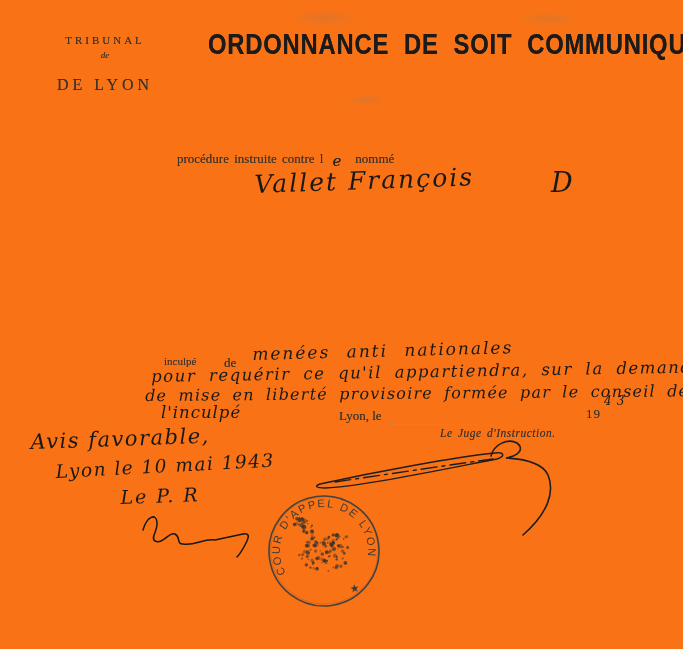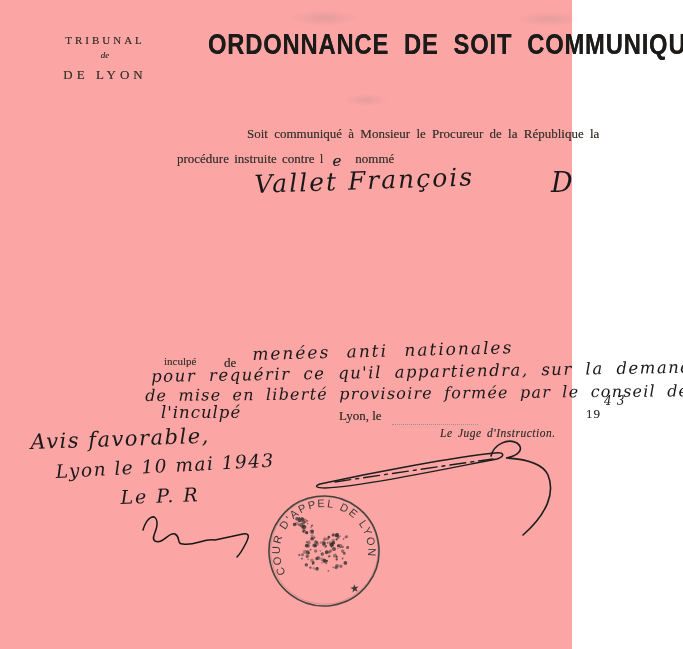--- a/index.html
+++ b/index.html
@@ -1,28 +1,28 @@
 <!DOCTYPE html>
 <html><head>
 <meta charset="utf-8">
 <style>
   html,body{margin:0;padding:0;}
   body{width:683px;height:649px;overflow:hidden;background:#ffffff;}
-  .page{position:relative;width:572px;height:649px;background:#fca5a5;
+  .page{position:relative;width:683px;height:649px;background:#f97316;
         font-family:"Liberation Serif","DejaVu Serif",serif;}
   .abs{position:absolute;white-space:nowrap;}
   .print{color:#38322c;text-shadow:0 0 0.6px rgba(70,60,50,.65);}
   .hand{font-family:"DejaVu Serif","Liberation Serif",serif;font-style:italic;
         color:#191919;transform-origin:left top;}
   
   .hdr{left:30px;top:34px;width:150px;text-align:center;}
   .hdr-l1{font-size:11px;letter-spacing:3px;}
   .hdr-l2{font-size:9px;font-style:italic;margin-top:4px;}
   .hdr-l3{font-size:12.5px;font-weight:bold;letter-spacing:1px;margin-top:8px;}
-  .hdr-l4{font-size:13px;letter-spacing:4px;margin-top:7px;}
+  .hdr-l4{font-size:16px;letter-spacing:4px;margin-top:16px;}
   
   .title{left:208px;top:27px;font-family:"Liberation Sans","DejaVu Sans",sans-serif;
          font-weight:700;font-size:29px;letter-spacing:1px;word-spacing:9px;color:#1d1b19;
          transform:scale(0.82,1.02);transform-origin:left top;text-shadow:0 0 .5px #2a2a2a;}
   .body1{left:247px;top:126px;font-size:13px;word-spacing:3px;}
   .body2{left:177px;top:149px;font-size:13px;word-spacing:2px;}
   .insert-e{font-size:15px;margin-left:9px;margin-right:14px;font-family:"DejaVu Serif",serif;
             font-style:italic;color:#222;position:relative;top:3px;}
   .name{left:254px;top:170px;font-size:25px;letter-spacing:2px;transform:rotate(-2deg);}
   .margin-d{left:551px;top:167px;font-size:27px;}
@@ -55,21 +55,20 @@
   <div class="smudge" style="left:344px;top:94px;width:44px;height:12px;"></div>
 
   <div class="abs hdr">
     <div class="print hdr-l1">TRIBUNAL</div>
     <div class="print hdr-l2">de</div>
     <div class="print hdr-l4">DE LYON</div>
   </div>
 
   <div class="abs title">ORDONNANCE DE SOIT COMMUNIQUÉ</div>
 
-  <div class="abs print body1">Soit communiqué à Monsieur le Procureur de la République la</div>
   <div class="abs print body2"><span>procédure instruite contre l</span><span class="insert-e">e</span><span>nommé</span></div>
 
   <div class="abs hand name">Vallet François</div>
   <div class="abs hand margin-d">D</div>
 
   <div class="abs print charge-p1">inculpé</div>
   <div class="abs print charge-p2">de</div>
   <div class="abs hand chl1">menées anti nationales</div>
   <div class="abs hand chl2">pour requérir ce qu'il appartiendra, sur la demande(</div>
   <div class="abs hand chl3">de mise en liberté provisoire formée par le conseil de</div>

